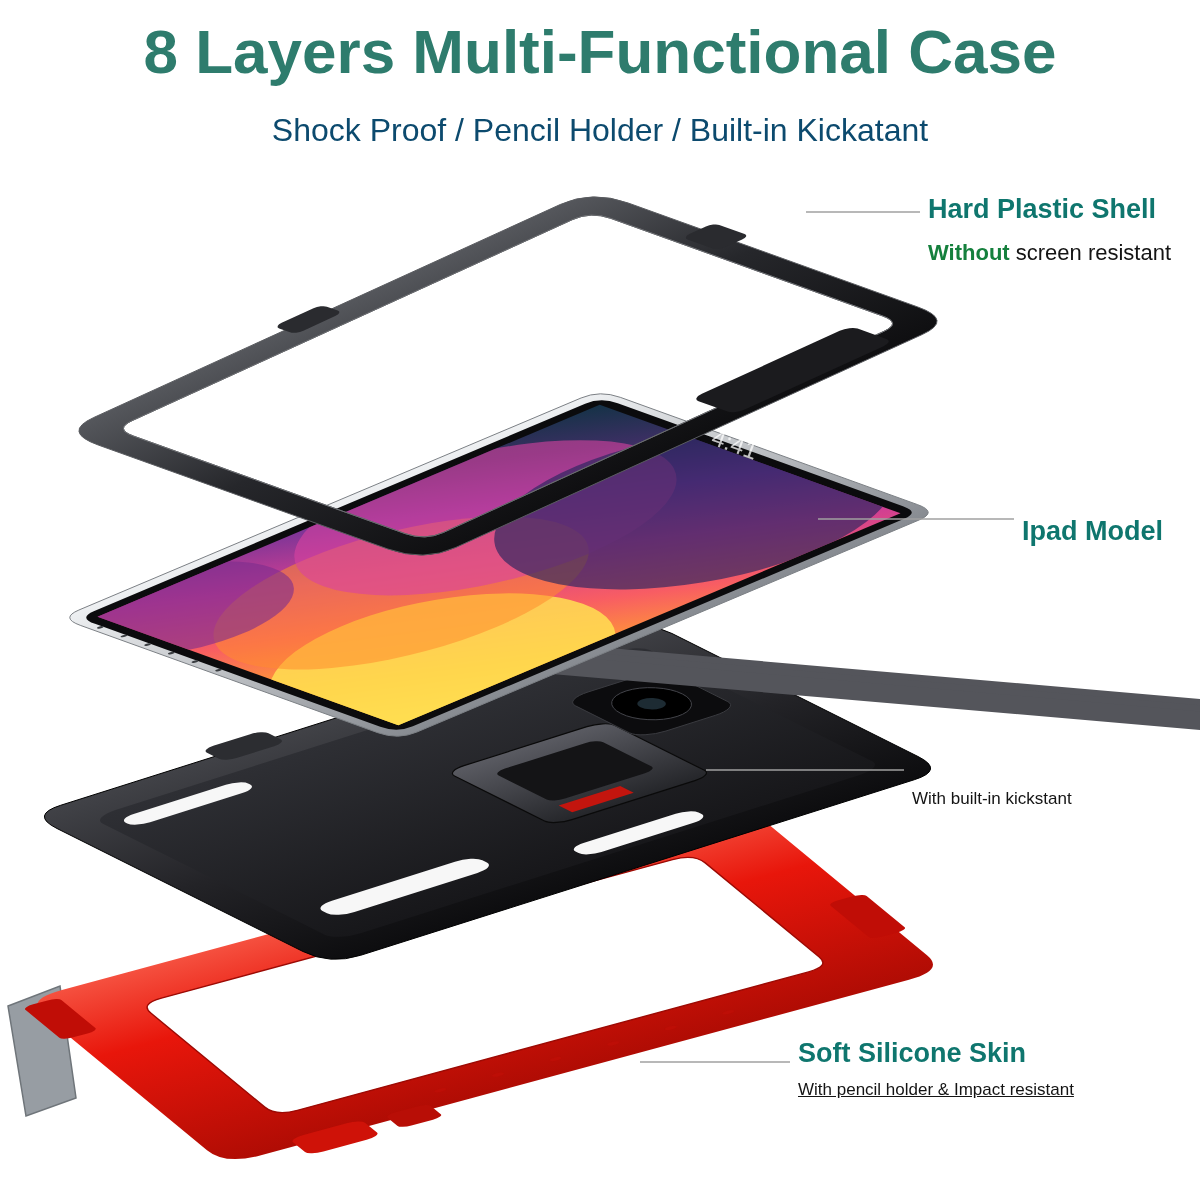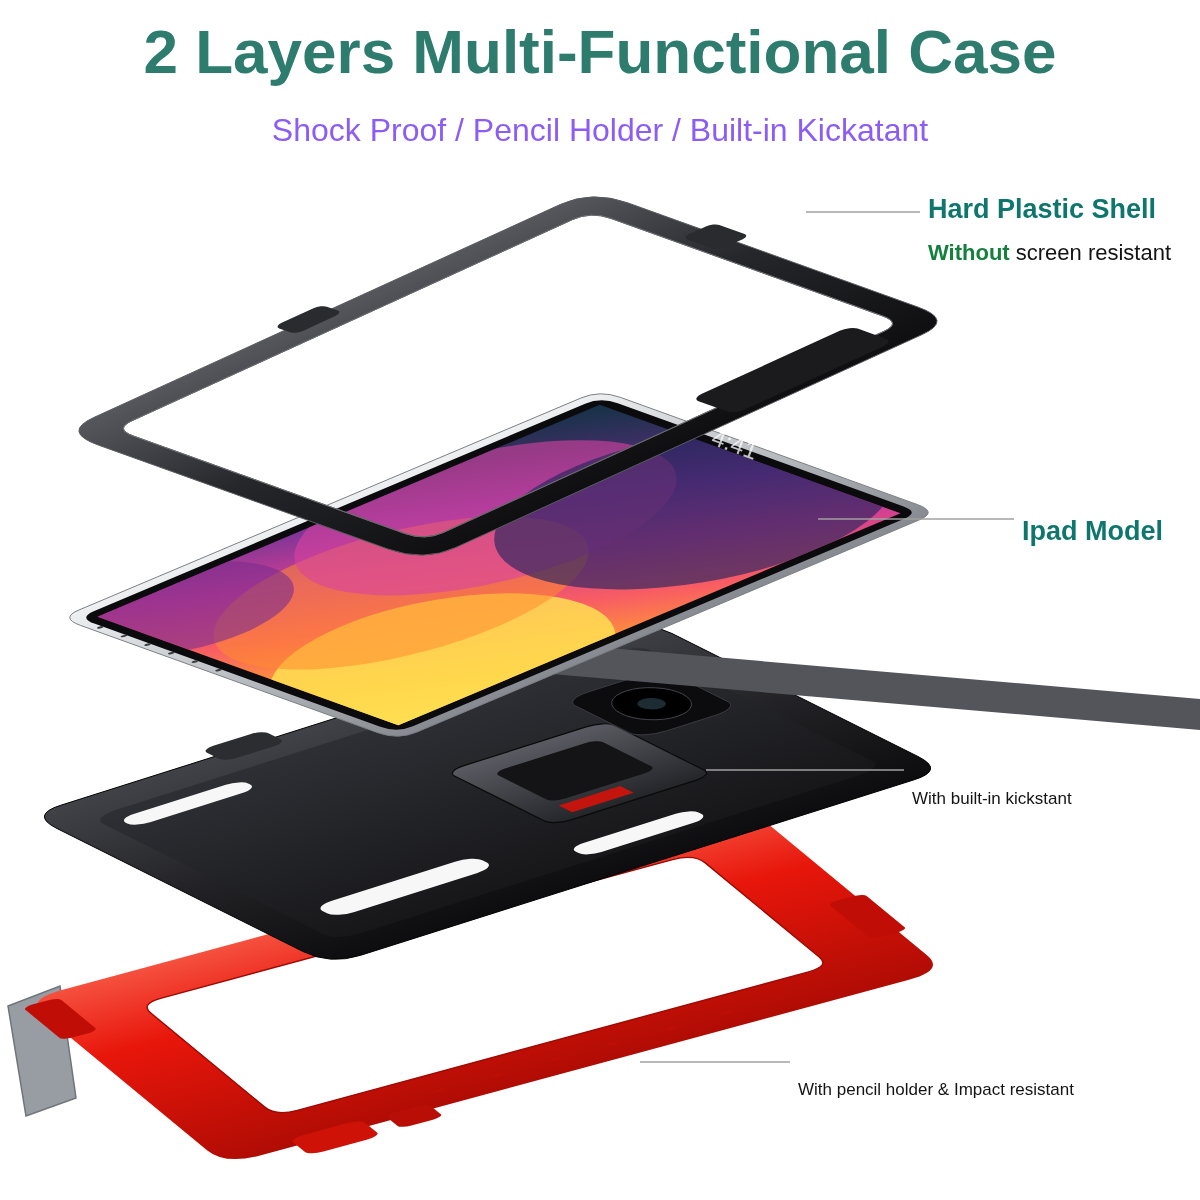--- a/index.html
+++ b/index.html
@@ -7,36 +7,36 @@
     position:relative;width:1200px;height:1200px;background:#ffffff;
     overflow:hidden;font-family:"Liberation Sans",sans-serif;
   }
   .art{position:absolute;left:0;top:0;width:1200px;height:1200px;}
   .title{
     position:absolute;top:16px;left:0;width:100%;text-align:center;
     font-size:62px;font-weight:bold;color:#2e7c6d;white-space:nowrap;letter-spacing:0px;
   }
   .subtitle{
     position:absolute;top:112px;left:0;width:100%;text-align:center;
-    font-size:32px;color:#8b5cf6;white-space:nowrap;
+    font-size:32px;color:#0c4a6e;white-space:nowrap;
   }
   .callout-label{
     position:absolute;font-size:27px;font-weight:bold;color:#0f766e;white-space:nowrap;
   }
   .callout-sub{
     position:absolute;font-size:17px;color:#141414;white-space:nowrap;
   }
   .red-word{color:#15803d;font-weight:bold;}
   .c1l{left:928px;top:194px;}
   .c1s{left:928px;top:240px;font-size:22px;}
   .c2l{left:1022px;top:516px;}
   .c3l{left:912px;top:744px;}
   .c3s{left:912px;top:789px;}
   .c4l{left:798px;top:1038px;}
-  .c4s{left:798px;top:1080px;}
+  .c4s{left:798px;top:1080px;text-decoration:underline;}
 </style>
 </head>
 <body>
 
 <div class="stage">
 
   <svg class="art" viewBox="0 0 1200 1200" aria-hidden="true">
     <defs>
       <linearGradient id="redGrad" x1="0" y1="0" x2="0" y2="1">
         <stop offset="0" stop-color="#f5503f"></stop>
@@ -156,27 +156,28 @@
     </g>
 
     <g stroke="#a0a0a0" stroke-width="1.5">
       <line x1="806" y1="212" x2="920" y2="212"></line>
       <line x1="818" y1="519" x2="1014" y2="519"></line>
       <line x1="706" y1="770" x2="904" y2="770"></line>
       <line x1="640" y1="1062" x2="790" y2="1062"></line>
     </g>
   </svg>
 
-  <div class="title">2 Layers Multi-Functional Case</div>
+  <div class="title">8 Layers Multi-Functional Case</div>
   <div class="subtitle">Shock Proof / Pencil Holder / Built-in Kickatant</div>
 
   <div class="callout-label c1l">Hard Plastic Shell</div>
   <div class="callout-sub c1s">
     <span class="red-word">Without</span><span> screen resistant</span>
   </div>
 
   <div class="callout-label c2l">Ipad Model</div>
 
   <div class="callout-sub c3s">With built-in kickstant</div>
 
+  <div class="callout-label c4l">Soft Silicone Skin</div>
   <div class="callout-sub c4s">With pencil holder &amp; Impact resistant</div>
 
 </div>
 
 </body></html>

